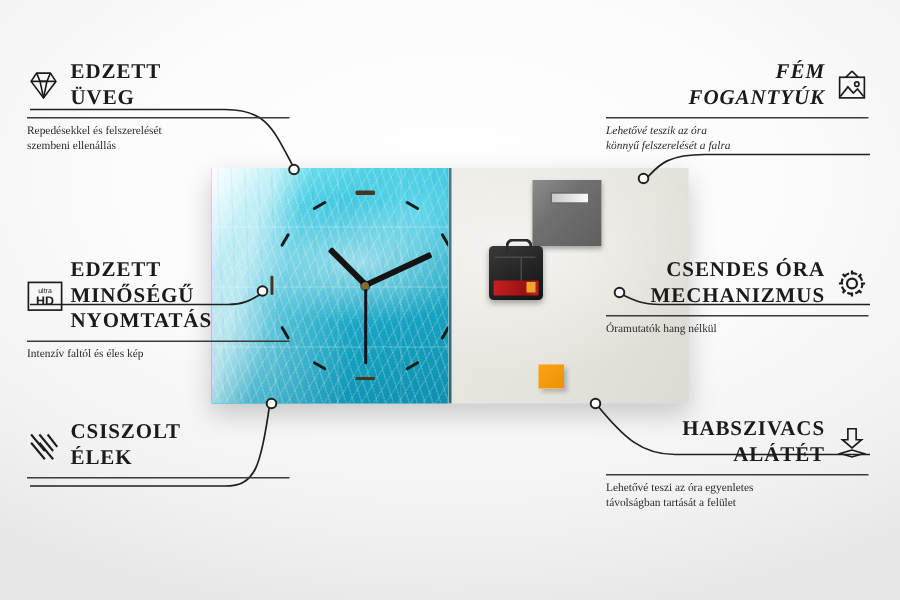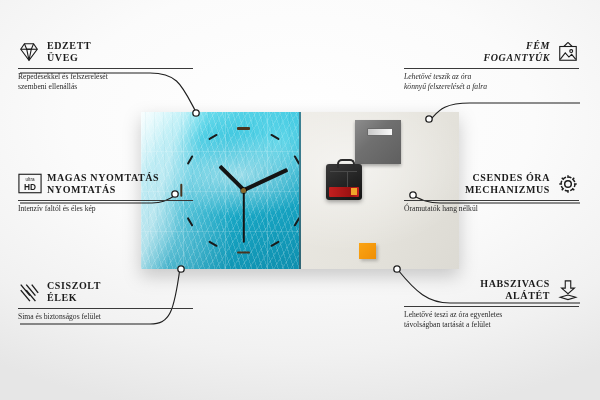--- a/index.html
+++ b/index.html
@@ -74,21 +74,21 @@
   #mech .batt:after{content:"";position:absolute;right:2px;top:1px;width:6px;height:7px;
      background:#f0a52a;}
   #mech .seam{position:absolute;left:4px;top:7px;width:27px;height:1px;background:#4a4a4a;}
   #mech .seam2{position:absolute;left:21px;top:8px;width:1px;height:16px;background:#4a4a4a;}
   #pad{position:absolute;left:60px;top:131px;width:17px;height:16px;
      background:linear-gradient(135deg,#fba414,#ef8f06);box-shadow:2px 2px 3px rgba(0,0,0,.22);}
   
   .callout{position:absolute;width:175px;}
   .co-head{display:flex;align-items:center;gap:7px;}
   .co-head.right{justify-content:flex-end;}
-  .co-title{font-size:10px;letter-spacing:.6px;color:#1b1b1b;line-height:1.22;font-weight:700;}
+  .co-title{font-size:14px;letter-spacing:.6px;color:#1b1b1b;line-height:1.22;font-weight:700;}
   .co-title.l{text-align:left;}
   .co-title.r{text-align:right;}
   .co-rule{height:1px;background:#3a3a3a;margin:4px 0 3px;}
   .co-sub{font-size:7.6px;color:#2a2a2a;line-height:1.3;}
   .co-sub.r{text-align:left;}
   .ico{width:22px;height:22px;flex:0 0 22px;display:block;}
   svg{display:block;overflow:visible;}
   .lines{position:absolute;inset:0;pointer-events:none;}
 </style>
 </head>
@@ -191,21 +191,21 @@
   <div class="callout" style="left:18px;top:172px;">
     <div class="co-head">
       <span class="ico">
         <svg viewBox="0 0 26 22" width="24" height="21">
           <rect x="1" y="1" width="24" height="20" fill="none" stroke="#1b1b1b" stroke-width="1.2"></rect>
           <text x="13" y="8.6" font-family="Liberation Sans, sans-serif" font-size="5" text-anchor="middle" fill="#1b1b1b">ultra</text>
           <text x="13" y="17.6" font-family="Liberation Sans, sans-serif" font-size="9" font-weight="bold" text-anchor="middle" fill="#1b1b1b">HD</text>
         </svg>
       </span>
       <span class="co-title l">
-        <span>MAGAS NYOMTATÁS</span><br>
+        <span>EDZETT MINŐSÉGŰ</span><br>
         <span>NYOMTATÁS</span>
       </span>
     </div>
     <div class="co-rule"></div>
     <div class="co-sub">
       <span>Intenzív faltól és éles kép</span>
     </div>
   </div>
 
   <div class="callout" style="left:18px;top:280px;">
@@ -220,23 +220,20 @@
               <path d="M15 4 L22 13"></path>
         </g>
           </svg>
       </span>
       <span class="co-title l">
         <span>CSISZOLT</span><br>
         <span>ÉLEK</span>
       </span>
     </div>
     <div class="co-rule"></div>
-    <div class="co-sub">
-      <span>Sima és biztonságos felület</span>
-    </div>
   </div>
 
   <div class="callout" style="left:404px;top:40px;font-style:italic;">
     <div class="co-head right">
       <span class="co-title r">
         <span>FÉM</span><br>
         <span>FOGANTYÚK</span>
       </span>
       <span class="ico">
         <svg viewBox="0 0 24 24" width="22" height="22">

